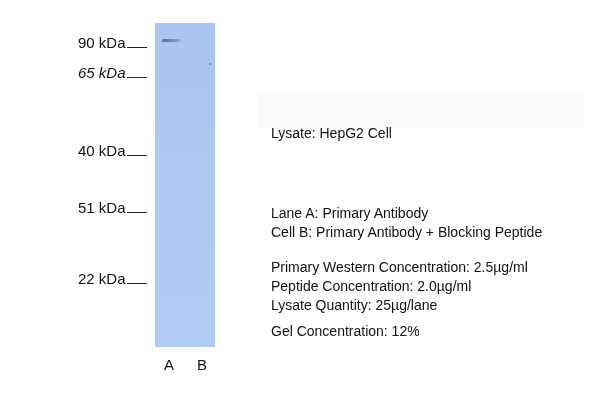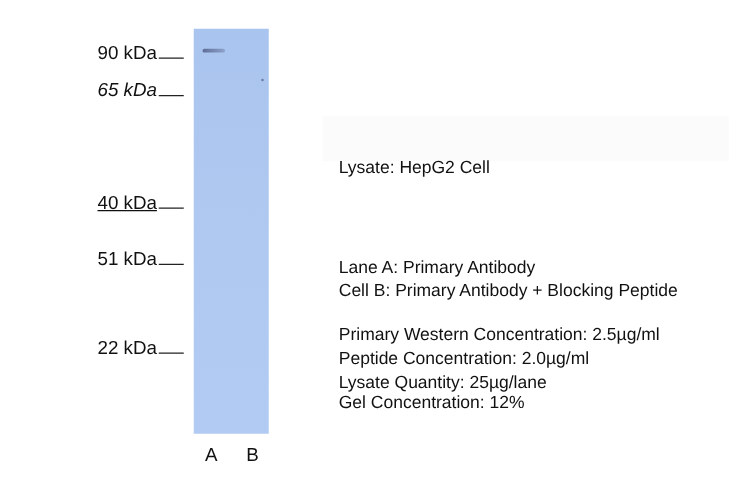--- a/index.html
+++ b/index.html
@@ -24,21 +24,21 @@
   <div class="band"></div>
   <div class="speck"></div>
 </div>
 
 <div class="marker" style="top:34px;">
   <span>90 kDa</span><span class="tick"></span>
 </div>
 <div class="marker" style="top:64px;font-style:italic;">
   <span>65 kDa</span><span class="tick"></span>
 </div>
-<div class="marker" style="top:154px;text-decoration:underline;">
+<div class="marker" style="top:142px;">
   <span>40 kDa</span><span class="tick"></span>
 </div>
 <div class="marker" style="top:199px;">
   <span>51 kDa</span><span class="tick"></span>
 </div>
 <div class="marker" style="top:270px;">
   <span>22 kDa</span><span class="tick"></span>
 </div>
 
 <div class="lane" style="left:164px;">A</div>
@@ -48,13 +48,13 @@
 </div>
 
 <div class="faint"></div>
 
 <div class="info" style="top:124px;">Lysate: HepG2 Cell</div>
 <div class="info" style="top:204px;">Lane A: Primary Antibody</div>
 <div class="info" style="top:223px;">Cell B: Primary Antibody + Blocking Peptide</div>
 <div class="info" style="top:258px;">Primary Western Concentration: 2.5µg/ml</div>
 <div class="info" style="top:277px;">Peptide Concentration: 2.0µg/ml</div>
 <div class="info" style="top:296px;">Lysate Quantity: 25µg/lane</div>
-<div class="info" style="top:312px;">Gel Concentration: 12%</div>
+<div class="info" style="top:322px;">Gel Concentration: 12%</div>
 
 </body></html>

